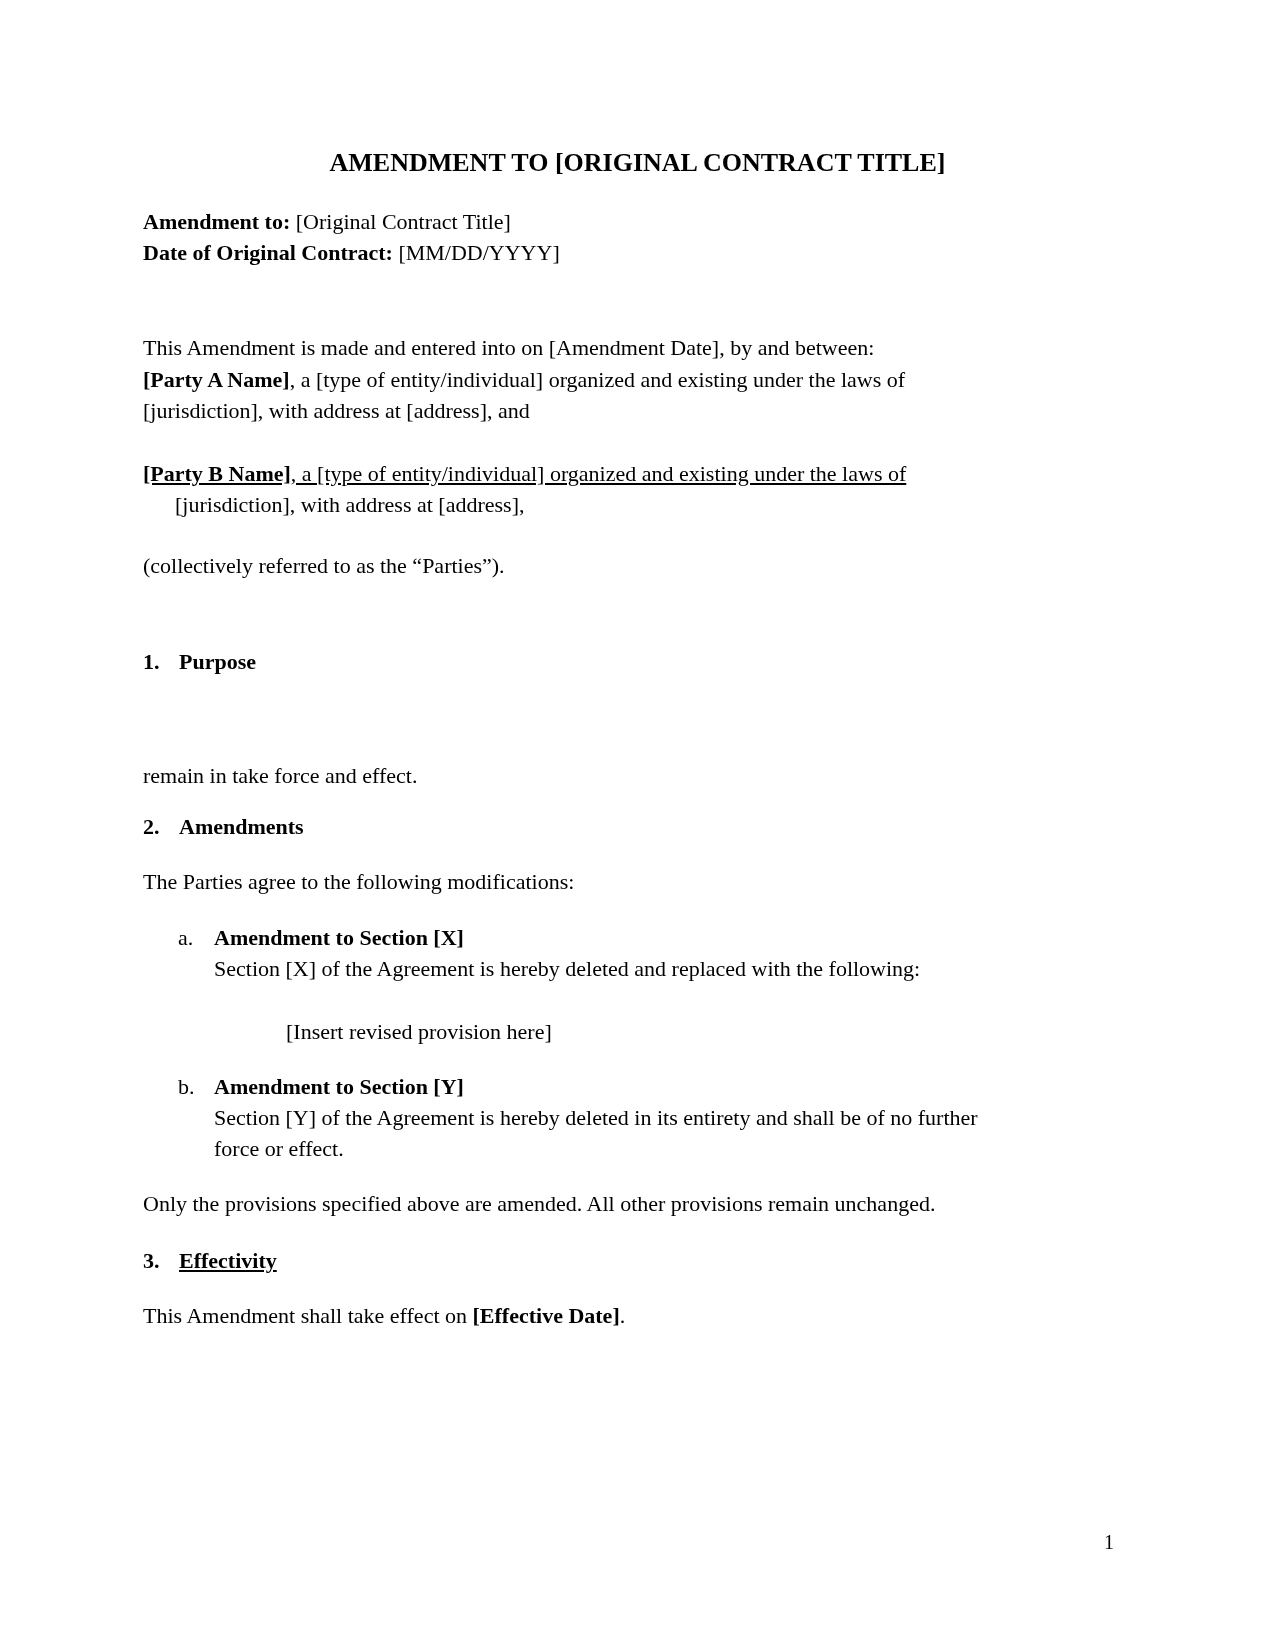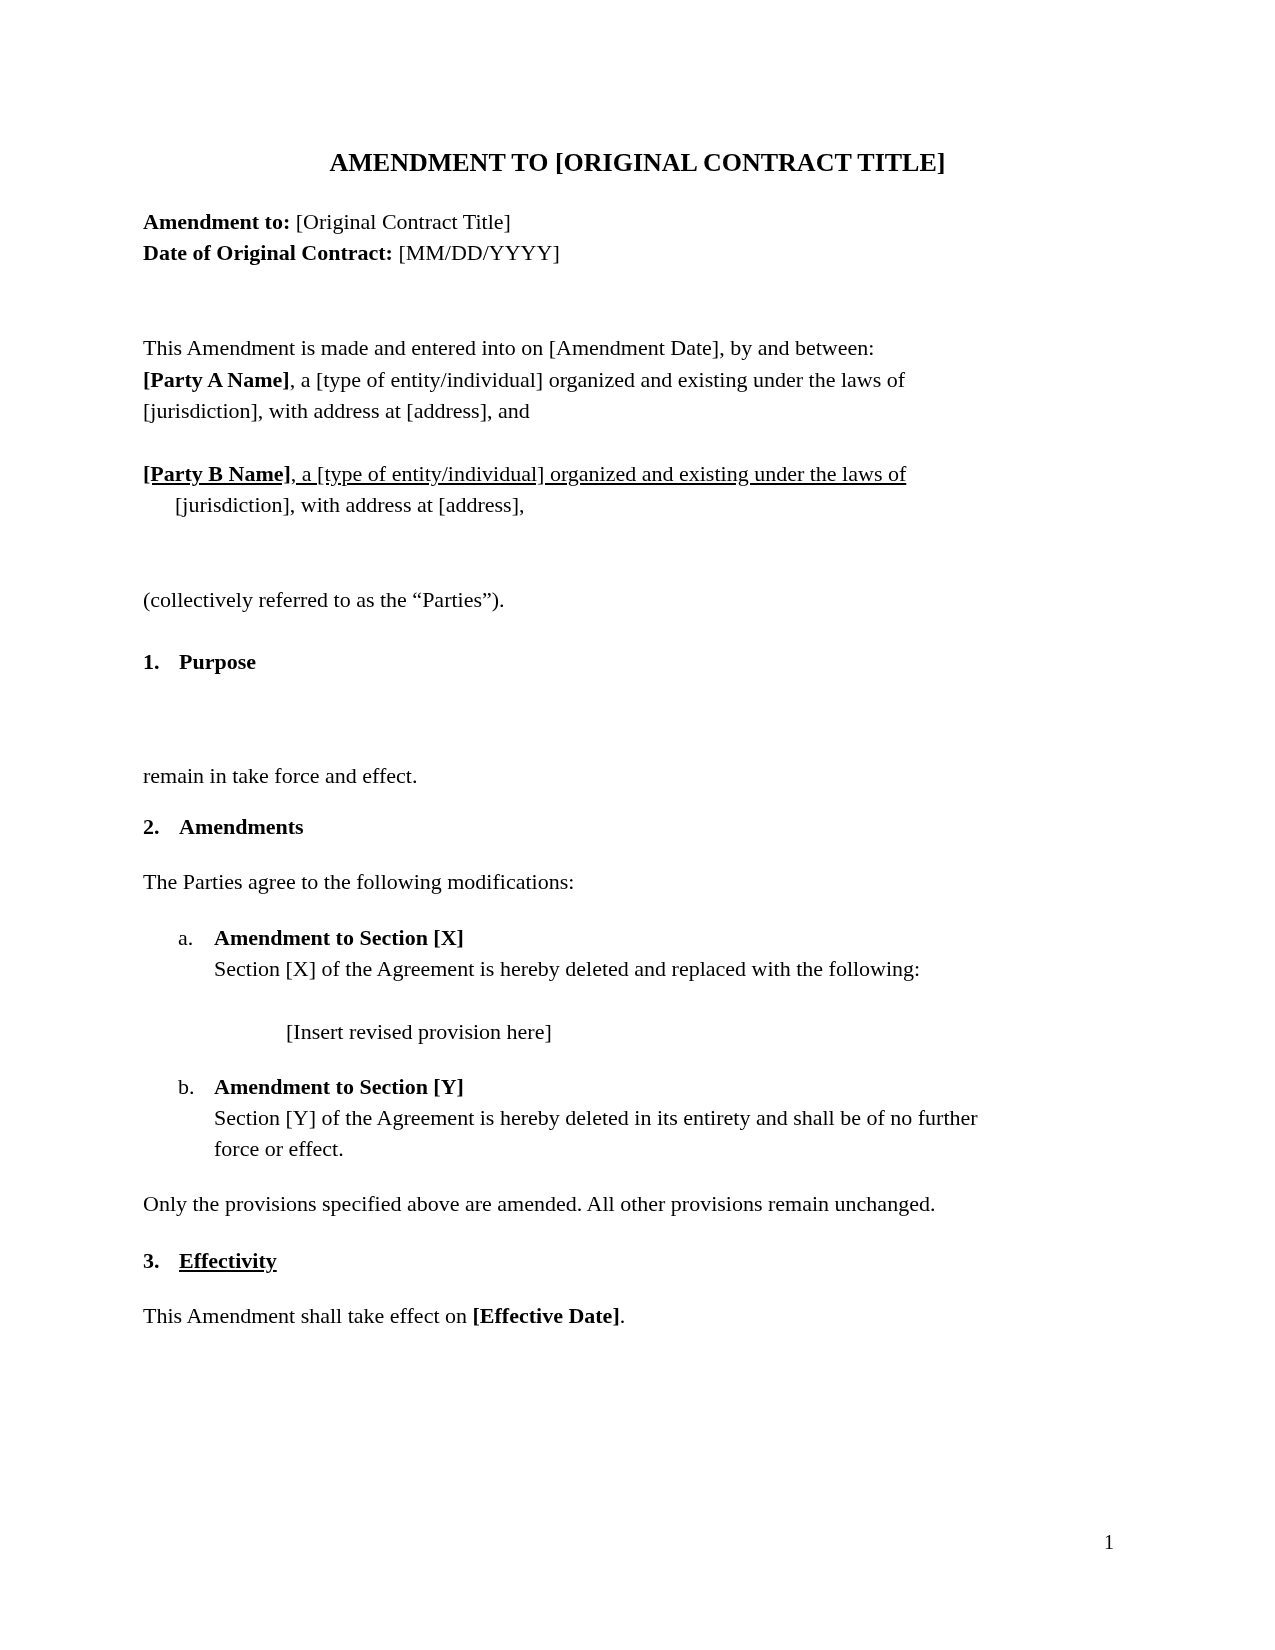--- a/index.html
+++ b/index.html
@@ -60,21 +60,21 @@
   <p class="txt" style="left:143px; top:237px;"><span class="b">Date of Original Contract:</span><span> [MM/DD/YYYY]</span></p>
 
   <p class="txt" style="left:143px; top:300px;margin-top:32px;">This Amendment is made and entered into on [Amendment Date], by and between:</p>
 
   <p class="txt" style="left:143px; top:364px;"><span class="b">[Party A Name]</span><span>, a [type of entity/individual] organized and existing under the laws of</span></p>
   <p class="txt" style="left:143px; top:395px;">[jurisdiction], with address at [address], and</p>
 
   <p class="txt" style="left:143px; top:458px;text-decoration:underline;"><span class="b">[Party B Name]</span><span>, a [type of entity/individual] organized and existing under the laws of</span></p>
   <p class="txt" style="left:143px; top:489px;margin-left:32px;">[jurisdiction], with address at [address],</p>
 
-  <p class="txt" style="left:143px; top:584px;">(collectively referred to as the “Parties”).</p>
+  <p class="txt" style="left:143px; top:550px;">(collectively referred to as the “Parties”).</p>
 
   <p class="txt b" style="left:143px; top:646px;">1.</p>
   <p class="txt b" style="left:179px; top:646px;">Purpose</p>
   <p class="txt" style="left:143px; top:760px;">remain in take force and effect.</p>
 
   <p class="txt b" style="left:143px; top:811px;">2.</p>
   <p class="txt b" style="left:179px; top:811px;">Amendments</p>
   <p class="txt" style="left:143px; top:866px;">The Parties agree to the following modifications:</p>
 
   <p class="txt" style="left:178px; top:922px;">a.</p>

